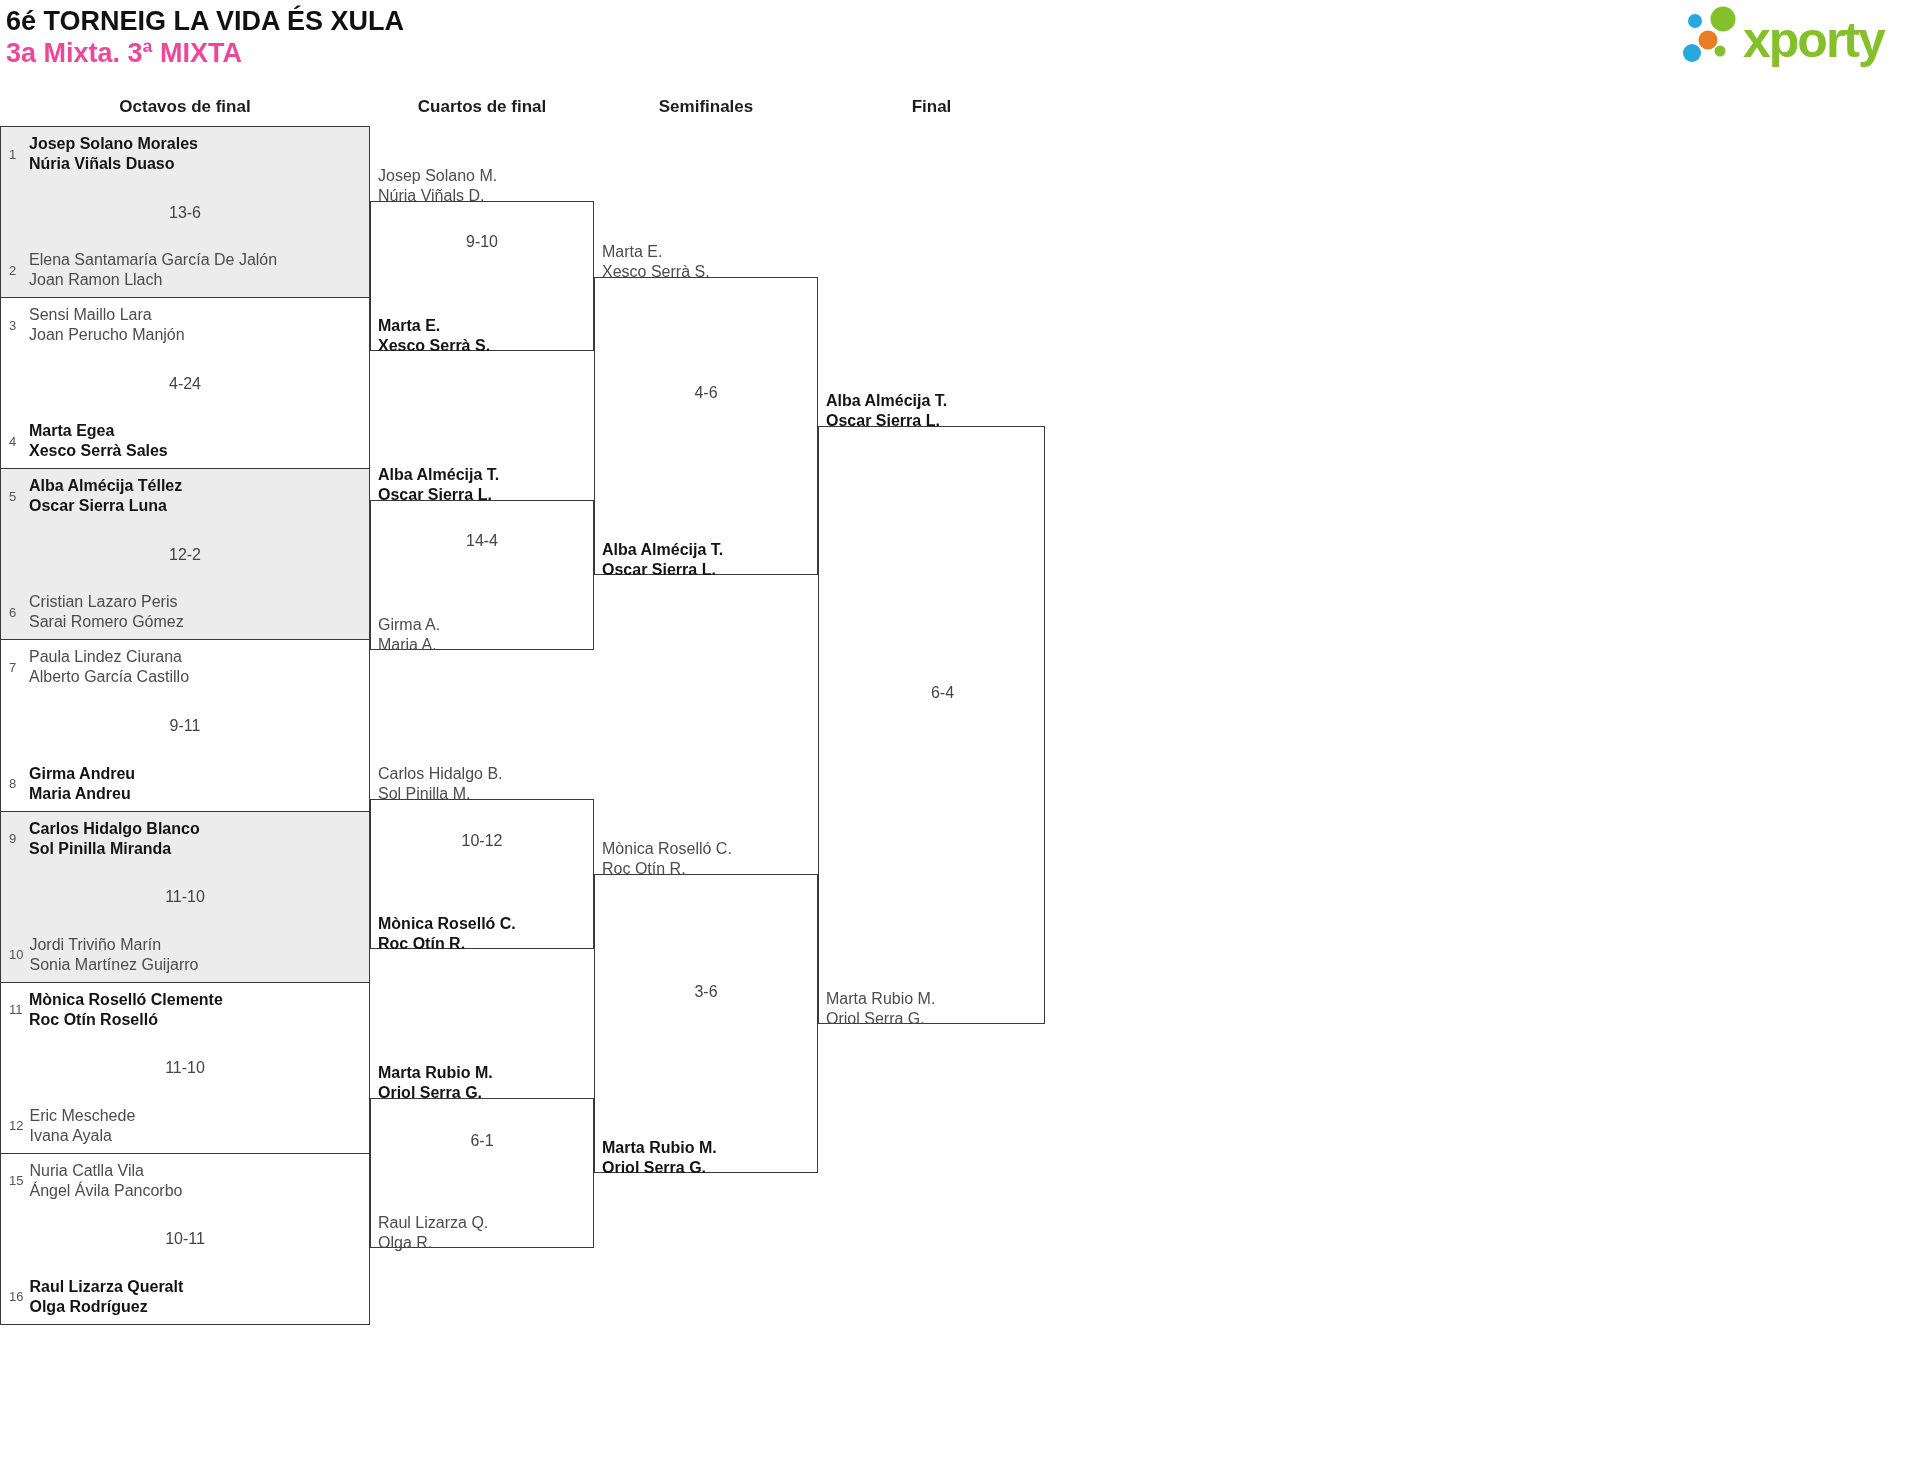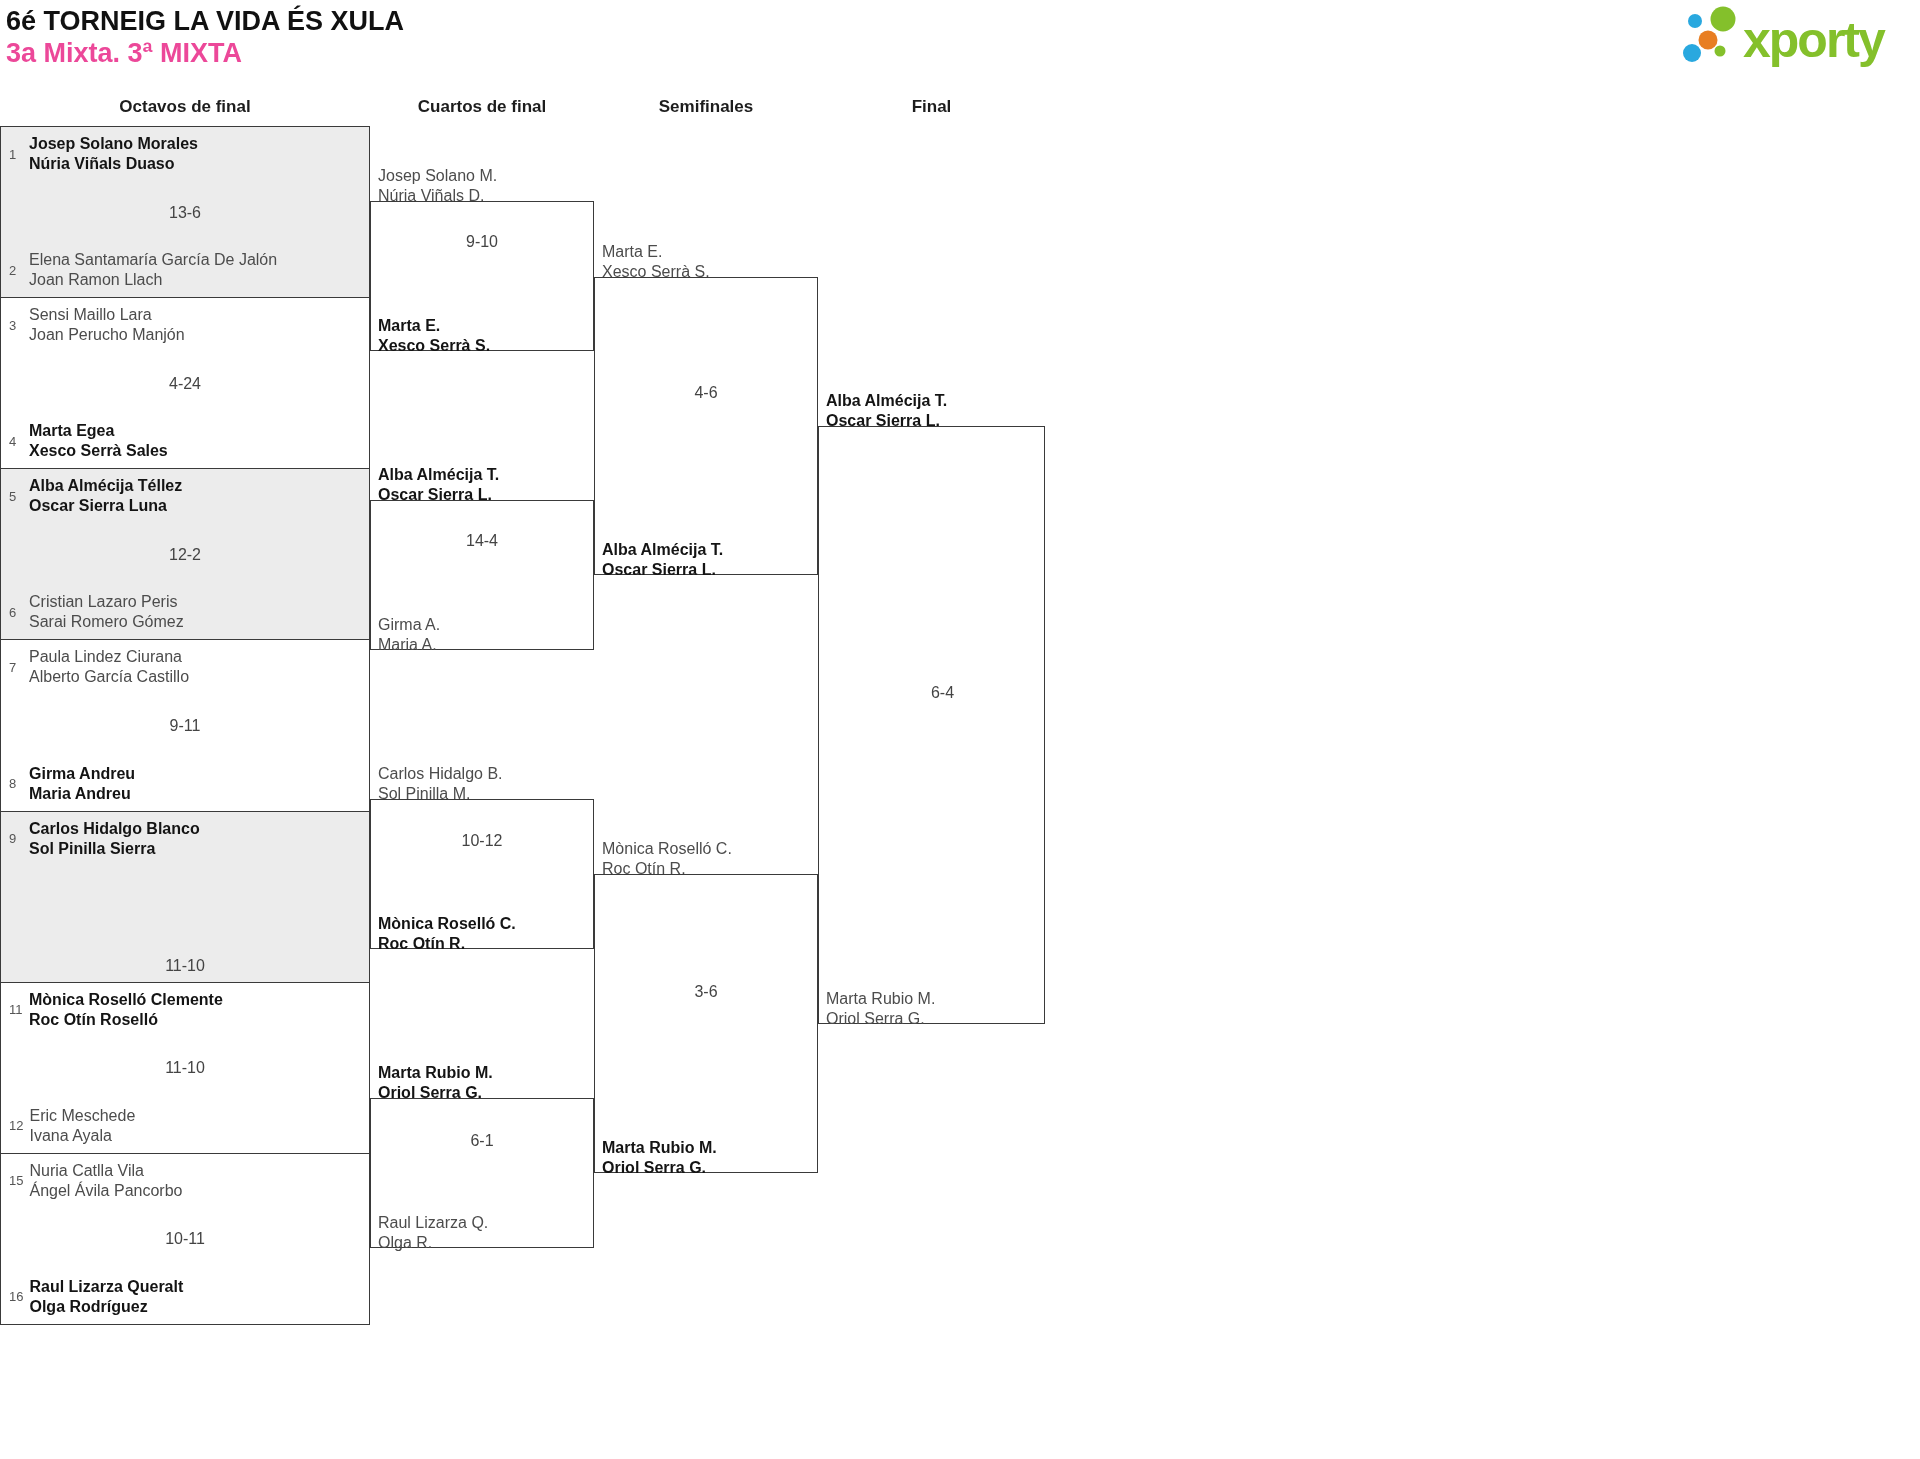--- a/index.html
+++ b/index.html
@@ -134,24 +134,31 @@
         <span class="nm">Maria Andreu</span>
       </span>
     </div>
   </div>
 
   <div class="match gray">
     <div class="team">
       <span class="seed">9</span>
       <span class="names bold">
         <span class="nm">Carlos Hidalgo Blanco</span>
-        <span class="nm">Sol Pinilla Sierra</span>
+        <span class="nm">Sol Pinilla Miranda</span>
       </span>
     </div>
     <div class="score">11-10</div>
+    <div class="team">
+      <span class="seed">10</span>
+      <span class="names">
+        <span class="nm">Jordi Triviño Marín</span>
+        <span class="nm">Sonia Martínez Guijarro</span>
+      </span>
+    </div>
   </div>
 
   <div class="match">
     <div class="team">
       <span class="seed">11</span>
       <span class="names bold">
         <span class="nm">Mònica Roselló Clemente</span>
         <span class="nm">Roc Otín Roselló</span>
       </span>
     </div>

